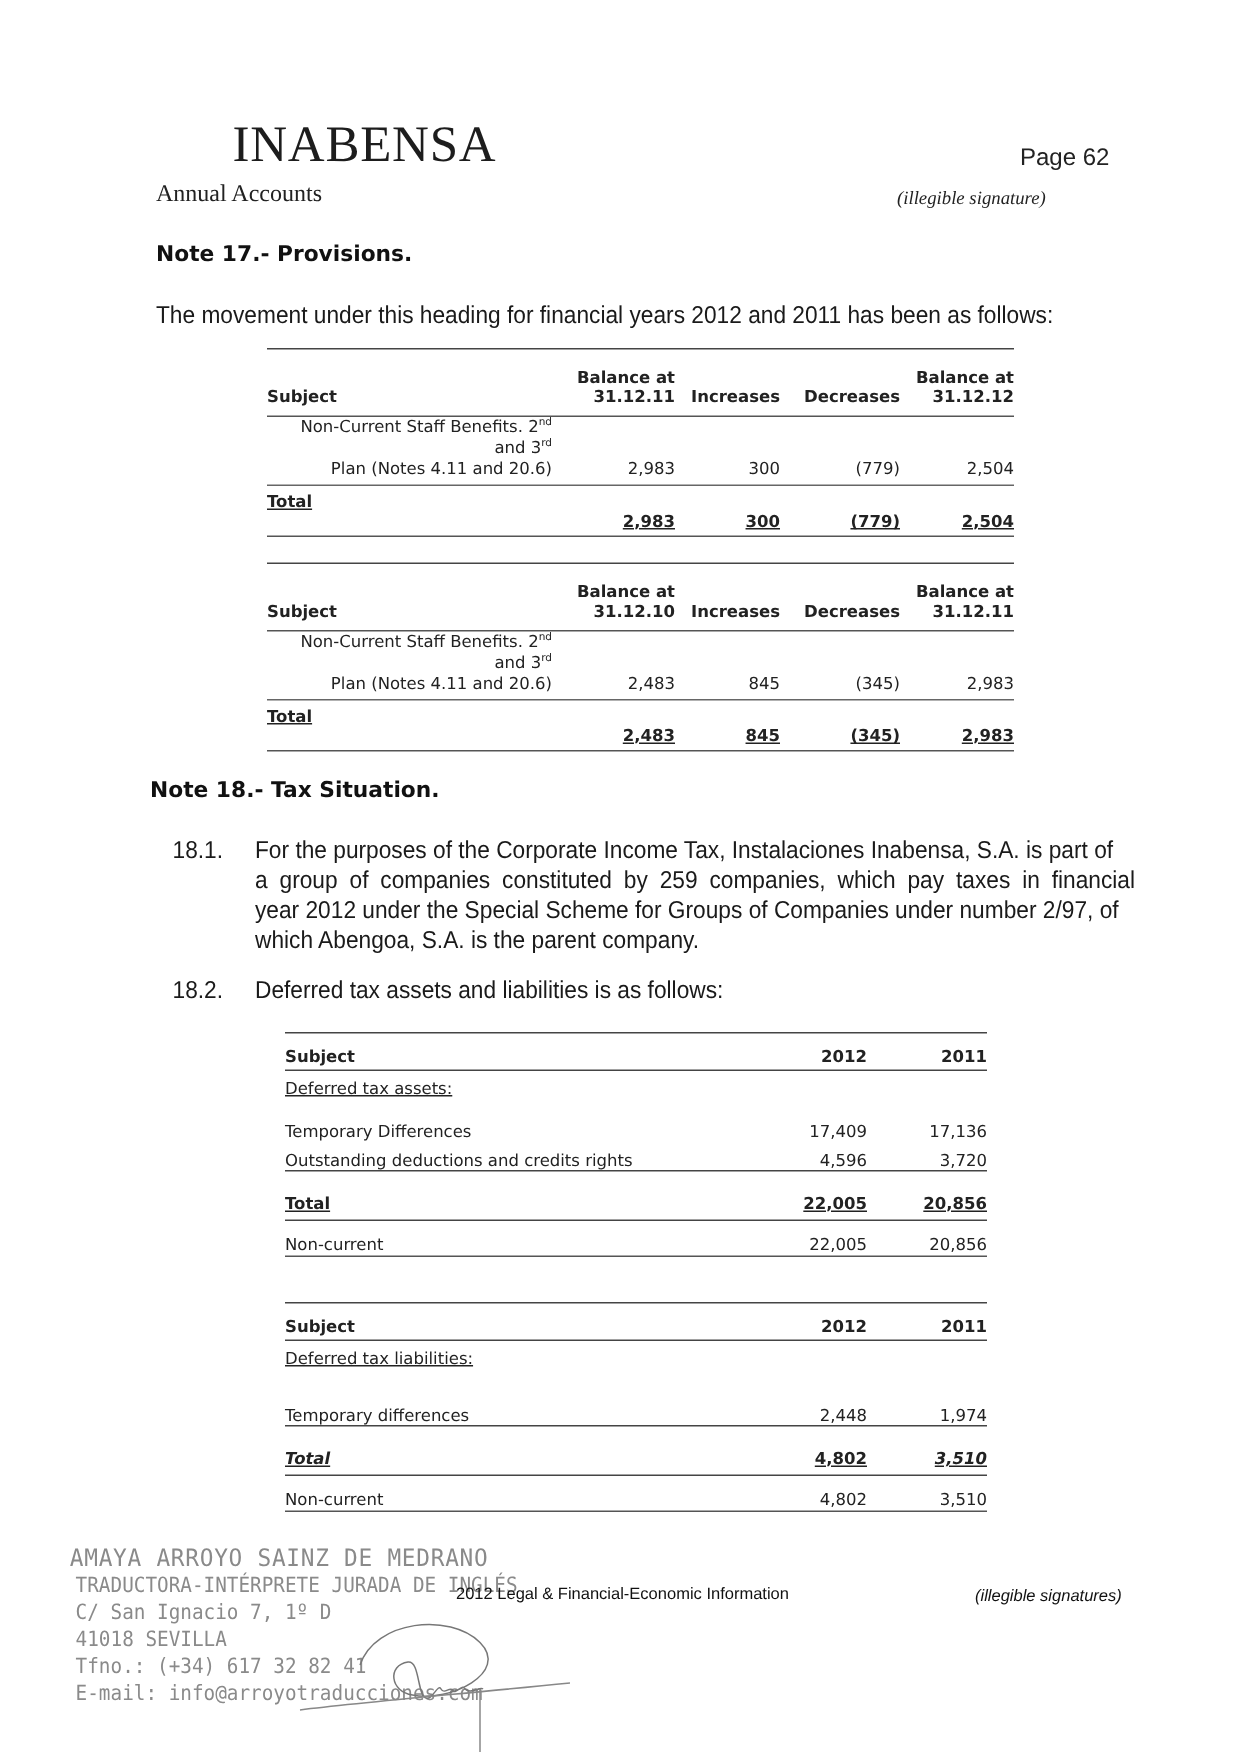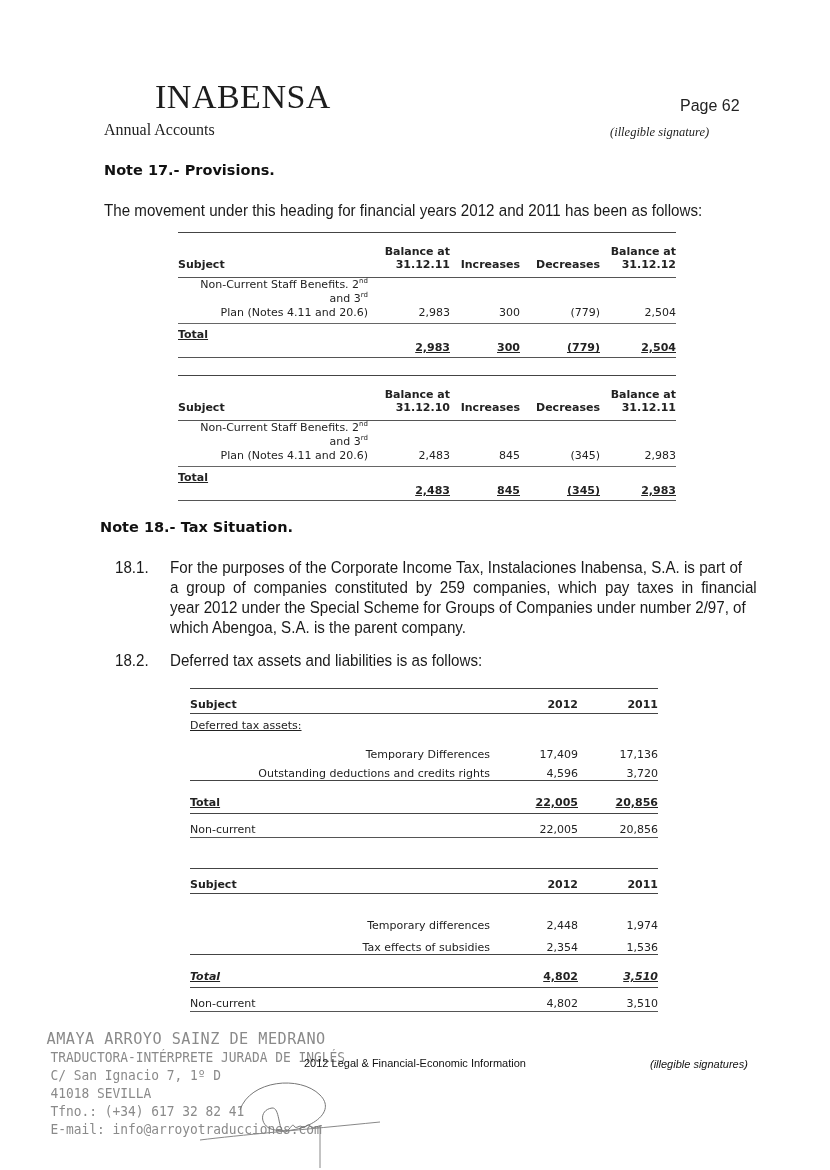--- a/index.html
+++ b/index.html
@@ -2,21 +2,21 @@
 <html><head>
 <meta charset="utf-8">
 <style>
   html, body { margin:0; padding:0; background:#ffffff; }
   body { width:830px; height:1170px; position:relative; overflow:hidden; color:#1a1a1a; font-family:"DejaVu Sans", sans-serif; }
   .abs { position:absolute; }
 
   .logo { left:155px; top:78px; font-family:"Liberation Serif", serif; font-size:34px; letter-spacing:0.5px; color:#1d1d1d; }
   .subtitle { left:104px; top:121px; font-family:"Liberation Serif", serif; font-size:16px; color:#222;text-align:center; }
   .page-no { left:680px; top:97px; font-family:"Liberation Sans", sans-serif; font-size:16px; color:#222;text-align:center; }
-  .sig-top { left:598px; top:125px; font-family:"Liberation Serif", serif; font-style:italic; font-size:12.5px; color:#222;margin-left:12px; }
+  .sig-top { left:598px; top:125px; font-family:"Liberation Serif", serif; font-style:italic; font-size:12.5px; color:#222; }
 
   .note-h { font-family:"DejaVu Sans", sans-serif; font-weight:bold; font-size:14.5px; color:#111; }
   .body-text { font-family:"Liberation Sans", sans-serif; font-size:16.3px; color:#1a1a1a; transform:scaleX(0.93); transform-origin:left top; white-space:nowrap; }
 
   table.fin { border-collapse:collapse; font-family:"DejaVu Sans", sans-serif; font-size:11px; color:#222; }
   table.fin td { padding:0; vertical-align:bottom; }
   table.fin .hd td { font-weight:bold; font-size:11px; line-height:13px; }
   table.fin .num { text-align:right; }
   table.fin .bold td { font-weight:bold;text-decoration:underline; }
 
@@ -25,21 +25,21 @@
   .prov .hd td { height:38px; padding-bottom:6px; border-bottom:1.5px solid #555; }
   .prov .row td { height:34px; padding-bottom:3px; border-bottom:1.5px solid #666; line-height:14px;text-align:right; }
   .prov .tot td { height:26px; padding-bottom:3px; border-bottom:1.5px solid #555; }
   .prov .tot td:first-child { vertical-align:top; padding-top:4px; }
 
   .tax { left:190px; width:468px; }
   .tax .hd td { height:22px; border-top:1.5px solid #444; border-bottom:1.5px solid #444; padding-bottom:2px; }
   .tax .sect td { height:18px; }
   .tax .sect span { text-decoration:underline; }
   .tax .gap td { height:10px; }
-  .tax .row td { height:19px;text-align:right; }
+  .tax .row td { height:19px; }
   .tax .tot td { height:28px; border-top:1.5px solid #444; border-bottom:1.5px solid #444; padding-bottom:4px; }
   .tax .nc td { height:22px; border-bottom:1.5px solid #555; padding-bottom:1px; }
 
   sup { font-size:7px; vertical-align:super; line-height:0; }
 
   .footer-center { left:304px; top:1057px; font-family:"Liberation Sans", sans-serif; font-size:11px; color:#111; }
   .footer-right { left:650px; top:1058px; font-family:"Liberation Sans", sans-serif; font-style:italic; font-size:11px; color:#111; }
 
   .stamp { left:40px; top:1030px; width:260px; text-align:left; font-family:"DejaVu Sans Mono", monospace; color:#8a8a8a; }
   .stamp .l1 { font-size:16px; letter-spacing:0.5px; transform:scaleX(0.95); }
@@ -180,32 +180,30 @@
       <col style="width:300px">
       <col style="width:88px">
       <col style="width:80px">
     </colgroup>
   <tbody>
       <tr class="hd">
     <td>Subject</td>
     <td class="num">2012</td>
     <td class="num">2011</td>
   </tr>
+  <tr class="sect">
+    <td colspan="3"><span>Deferred tax liabilities:</span></td>
+  </tr>
   <tr class="gap">
         <td colspan="3" style="height:16px"></td>
       </tr>
   <tr class="row">
     <td style="height:22px">Temporary differences</td>
     <td class="num">2,448</td>
     <td class="num">1,974</td>
-  </tr>
-  <tr class="row">
-    <td style="height:22px">Tax effects of subsidies</td>
-    <td class="num">2,354</td>
-    <td class="num">1,536</td>
   </tr>
   <tr class="tot bold">
     <td style="font-style:italic">Total</td>
     <td class="num">4,802</td>
     <td class="num" style="font-style:italic">3,510</td>
   </tr>
   <tr class="nc">
     <td>Non-current</td>
     <td class="num">4,802</td>
     <td class="num">3,510</td>

